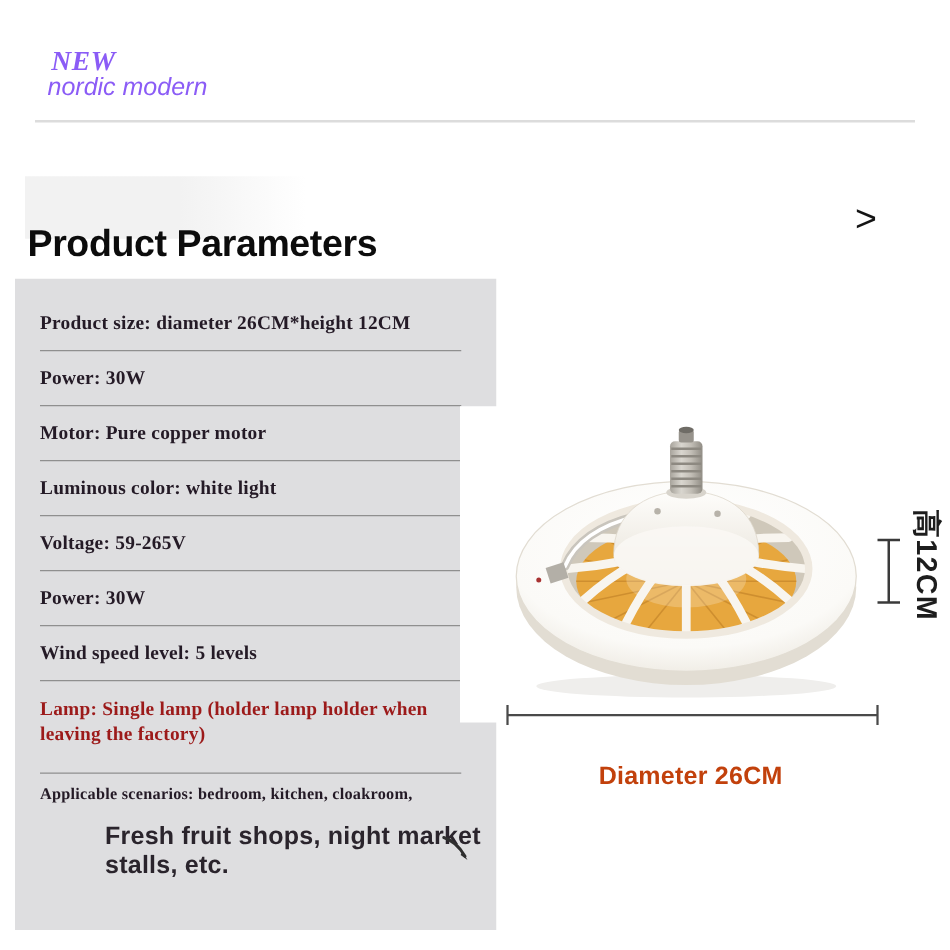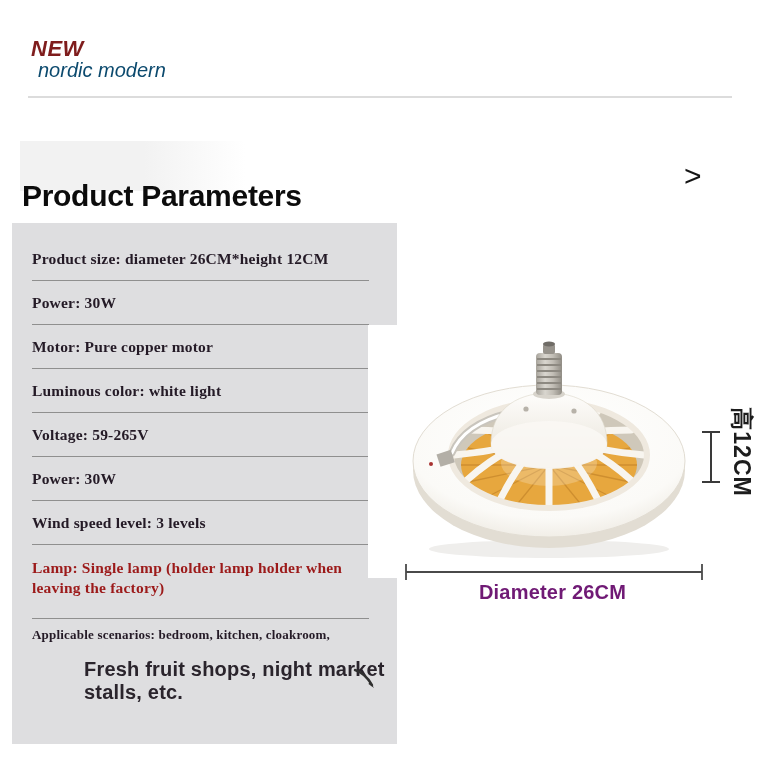--- a/index.html
+++ b/index.html
@@ -5,22 +5,22 @@
   html,body{margin:0;padding:0;}
   body{
     width:760px;height:760px;position:relative;overflow:hidden;
     background:#ffffff;font-family:"Liberation Sans",sans-serif;
     --panel-bg:#dedee0;--accent-red:#9c1a1a;--blade-orange:#e7a73e;
     --text-dark:#241a26;--divider:#8f8f8f;
   }
   .abs{position:absolute;}
 
   
-  .brand-new{left:31px;top:36px;font-size:22px;font-weight:700;font-style:italic;color:#7f1d1d;letter-spacing:.5px;}
-  .brand-tagline{left:38px;top:59px;font-size:20px;font-style:italic;font-weight:400;color:#0c4a6e;}
+  .brand-new{left:41px;top:36px;font-size:22px;font-weight:700;font-style:italic;color:#8b5cf6;letter-spacing:.5px;font-family:Liberation Serif, serif;}
+  .brand-tagline{left:38px;top:59px;font-size:20px;font-style:italic;font-weight:400;color:#8b5cf6;}
   .top-divider{left:28px;top:96px;width:704px;height:2px;background:#dcdcdc;}
 
   
   .heading-highlight{left:20px;top:141px;width:225px;height:50px;
     background:linear-gradient(to right,#f2f2f2 55%,rgba(242,242,242,0));}
   .page-title{left:22px;top:147px;font-size:30px;font-weight:700;color:#0c0c0c;letter-spacing:-.3px;margin-top:32px;}
   .chevron{left:684px;top:161px;font-size:30px;font-weight:400;color:#141414;cursor:pointer;line-height:1;}
 
   
   .panel{left:12px;top:223px;width:385px;height:521px;background:var(--panel-bg);z-index:1;}
@@ -33,22 +33,22 @@
   .spec-row.small .spec-text{font-size:13px;line-height:15px;}
   .spec-row.no-divider{border-bottom:none;}
   .footnote{margin:12px 0 0 72px;font-size:20px;font-weight:700;color:#2a242c;letter-spacing:.2px;}
 
   
   .figure-box{left:368px;top:325px;width:377px;height:253px;background:#ffffff;z-index:2;}
   .height-dim{left:700px;top:428px;z-index:3;}
   .height-label{left:741px;top:452px;transform:translate(-50%,-50%) rotate(90deg);
     font-size:23px;font-weight:700;color:#1d1d1d;white-space:nowrap;letter-spacing:1px;z-index:3;}
   .diam-dim{left:400px;top:563px;z-index:3;}
-  .diam-label{left:420px;top:581px;width:265px;text-align:center;
-    font-size:20px;font-weight:700;color:#701a75;letter-spacing:.2px;z-index:3;}
+  .diam-label{left:420px;top:610px;width:265px;text-align:center;
+    font-size:20px;font-weight:700;color:#c2410c;letter-spacing:.2px;z-index:3;}
   .swoosh{left:350px;top:665px;z-index:2;}
 </style>
 </head>
 <body style="--panel-bg: #dedee0; --divider: #8f8f8f; --text-dark: #241a26; --accent-red: #9c1a1a; --blade-orange: #e7a73e;">
 
 <div class="abs brand-new">NEW</div>
 <div class="abs brand-tagline">nordic modern</div>
 <div class="abs top-divider"></div>
 
 <div class="abs heading-highlight"></div>
@@ -77,21 +77,21 @@
 
       <div class="spec-row">
         <div class="spec-text">Voltage: 59-265V</div>
       </div>
 
       <div class="spec-row">
         <div class="spec-text">Power: 30W</div>
       </div>
 
       <div class="spec-row">
-        <div class="spec-text">Wind speed level: 3 levels</div>
+        <div class="spec-text">Wind speed level: 5 levels</div>
       </div>
 
       <div class="spec-row red">
         <div class="spec-text">Lamp: Single lamp (holder lamp holder when
 leaving the factory)</div>
       </div>
 
       <div class="spec-row small no-divider">
         <div class="spec-text">Applicable scenarios: bedroom, kitchen, cloakroom,</div>
       </div>

